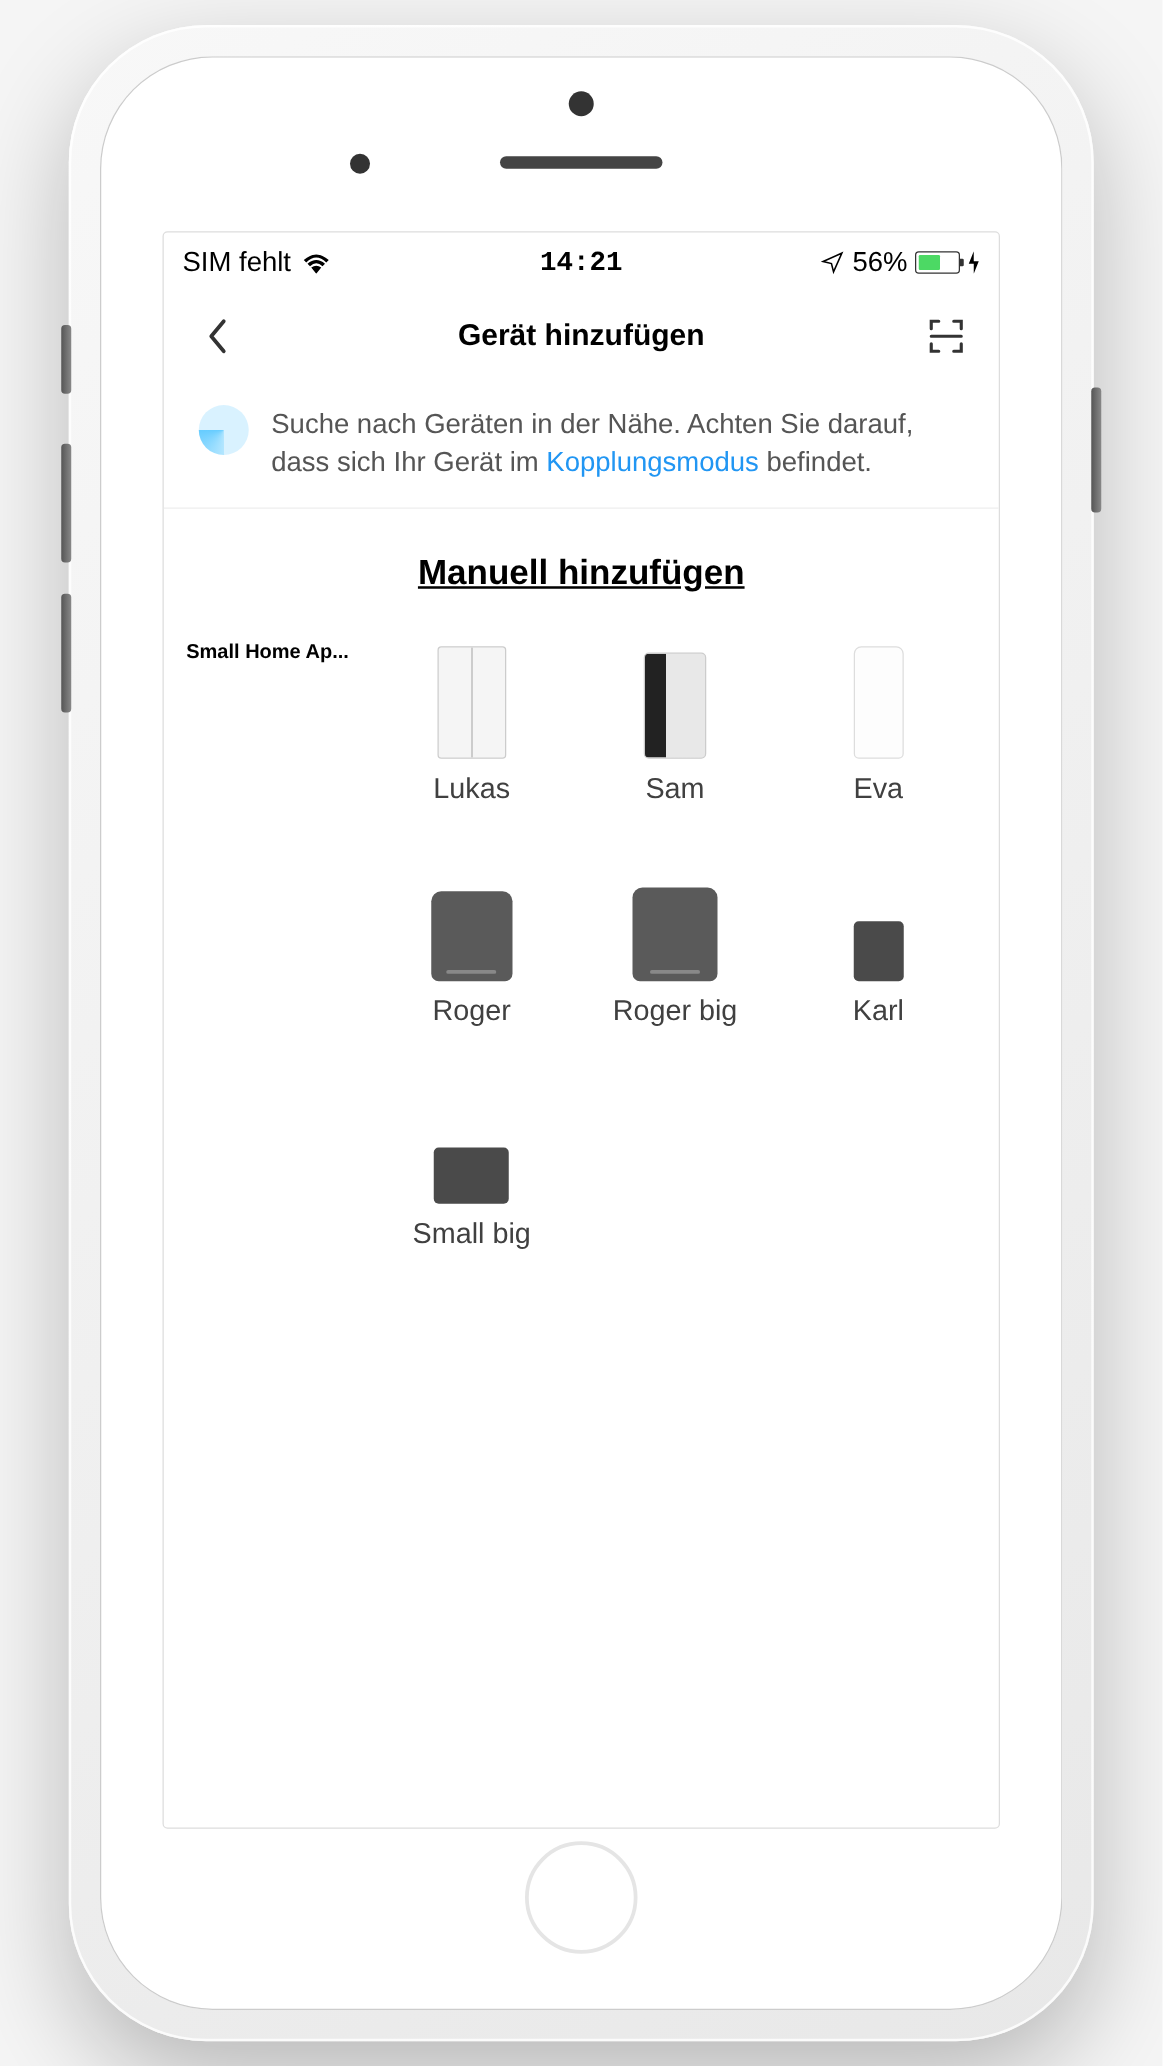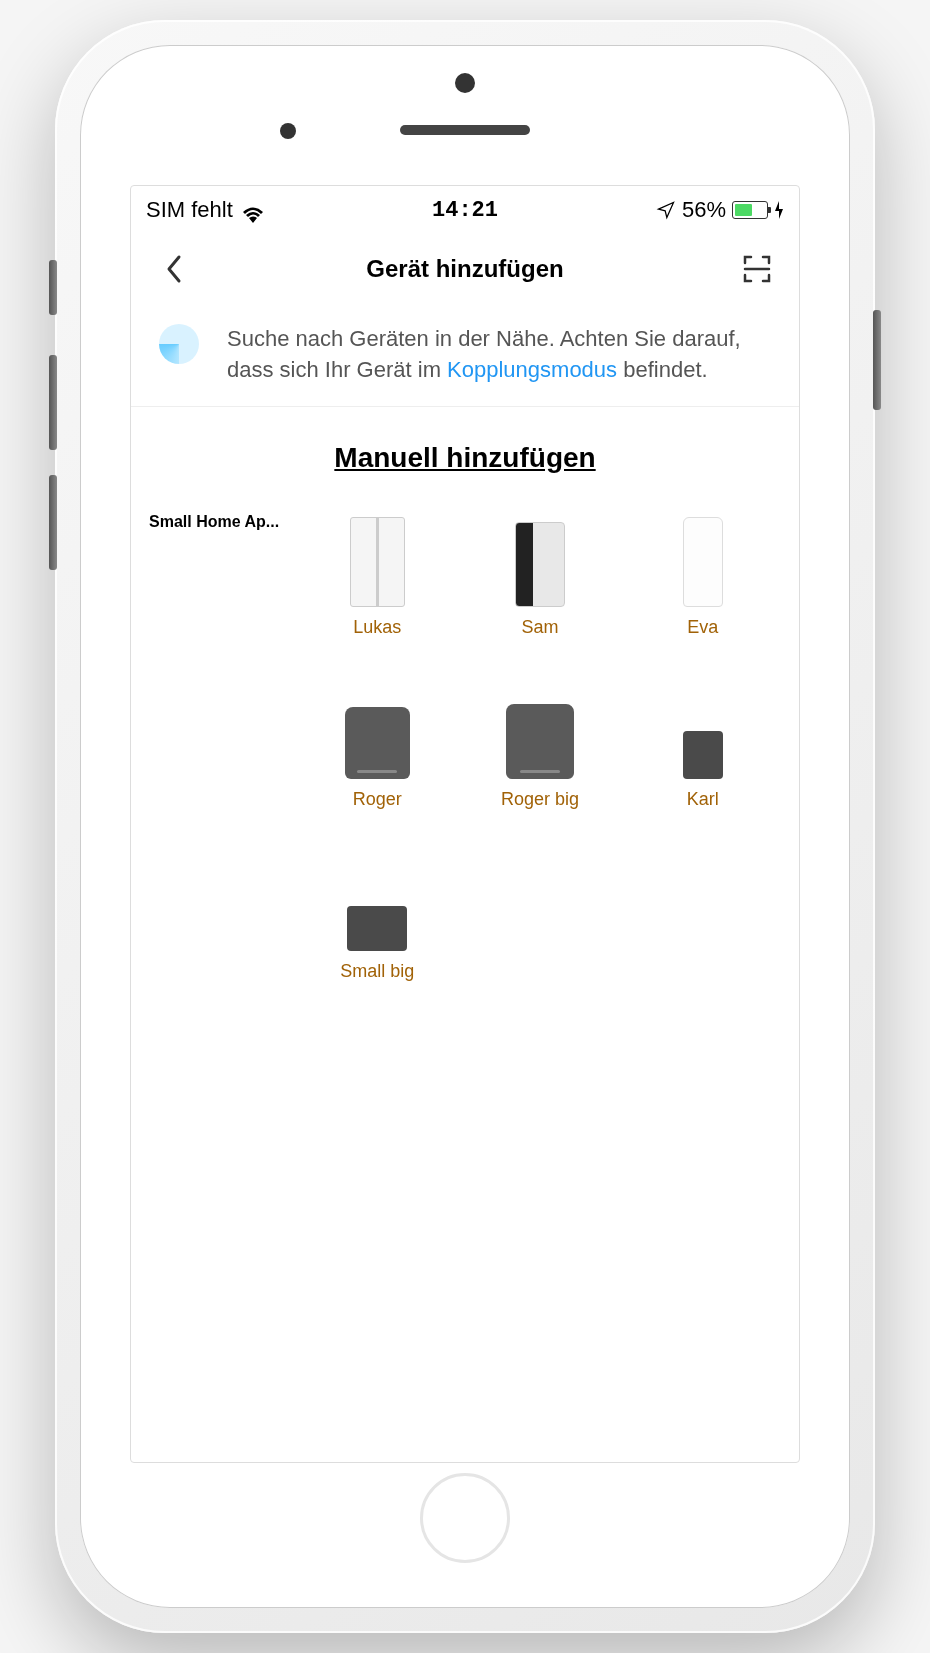--- a/index.html
+++ b/index.html
@@ -85,21 +85,21 @@
       height: 48px;
       display: flex;
       align-items: center;
       justify-content: space-between;
       padding: 0 15px;
       font-size: 22px;
       font-weight: 500;
     }
     .status-left {
       display: flex;
-      align-items: flex-end;
+      align-items: center;
       gap: 8px;
     }
     .status-center {
       position: absolute;
       left: 50%;
       transform: translateX(-50%);
       font-weight: 600;
       font-family: Liberation Mono, monospace;
     }
     .status-right {
@@ -164,21 +164,21 @@
       width: 35px;
       height: 35px;
       display: flex;
       align-items: center;
       justify-content: center;
       cursor: pointer;
     }
     .search-info {
       padding: 20px 28px;
       display: flex;
-      gap: 28px;
+      gap: 18px;
       align-items: flex-start;
       border-bottom: 1px solid #eee;
     }
     .search-icon {
       width: 40px;
       height: 40px;
       border-radius: 50%;
       background: conic-gradient(from 180deg, #b3e6ff 0deg, #66ccff 90deg, #d9f2ff 90deg, #d9f2ff 360deg);
       flex-shrink: 0;
     }
@@ -229,22 +229,22 @@
       padding: 8px 0;
     }
     .device-img {
       width: 80px;
       height: 95px;
       display: flex;
       align-items: flex-end;
       justify-content: center;
     }
     .device-label {
-      font-size: 18px;
-      color: #a16207;
+      font-size: 23px;
+      color: #404040;
       text-align: center;
     }
     
     .dev-lukas {
       width: 55px;
       height: 90px;
       background: linear-gradient(90deg, #f5f5f5 0%, #f5f5f5 48%, #ccc 48%, #ccc 52%, #f5f5f5 52%);
       border: 1px solid #ccc;
       border-radius: 3px;
     }

